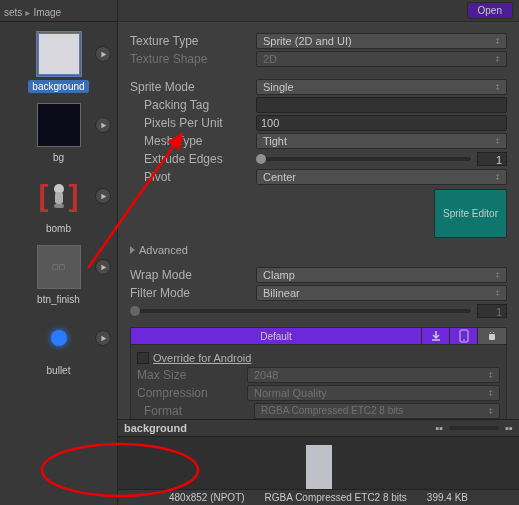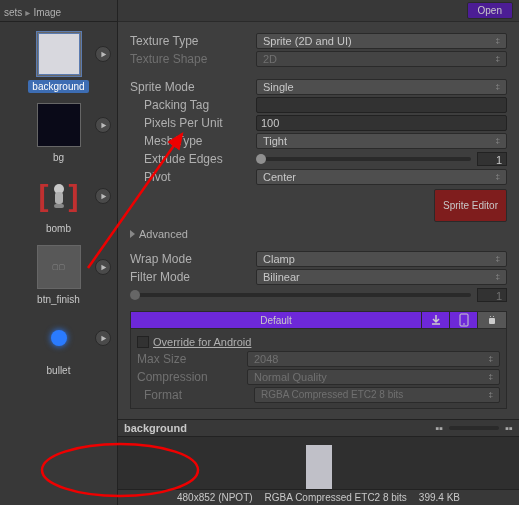--- a/index.html
+++ b/index.html
@@ -187,25 +187,25 @@
     line-height: 14px;
   }
   .section-spacer { height: 10px; }
   .button-right {
     display: flex;
     justify-content: flex-end;
     margin-top: 4px;
     margin-bottom: 6px;
   }
   .sprite-editor-btn {
-    background: #7f1d1d;
+    background: #0f766e;
     border: 1px solid #2a2a2a;
     color: #c8c8c8;
     font-size: 10px;
-    padding: 10px 8px;
+    padding: 18px 8px;
     border-radius: 2px;
     cursor: pointer;
   }
   .foldout {
     display: flex;
     align-items: center;
     gap: 4px;
     cursor: pointer;
     margin-bottom: 6px;
   }
@@ -281,21 +281,21 @@
     margin-bottom: 0;
   }
   .status-bar {
     background: #383838;
     height: 16px;
     display: flex;
     align-items: center;
     justify-content: center;
     font-size: 10px;
     color: #c8c8c8;
-    gap: 12px;
+    gap: 20px;
     border-top: 1px solid #222;
   }
   #annotation-arrow { position: absolute; left: 0; top: 0; pointer-events: none; }
 </style>
 </head>
 <body>
 
 <div class="main-layout">
   <div class="sidebar">
     <div class="breadcrumb">

